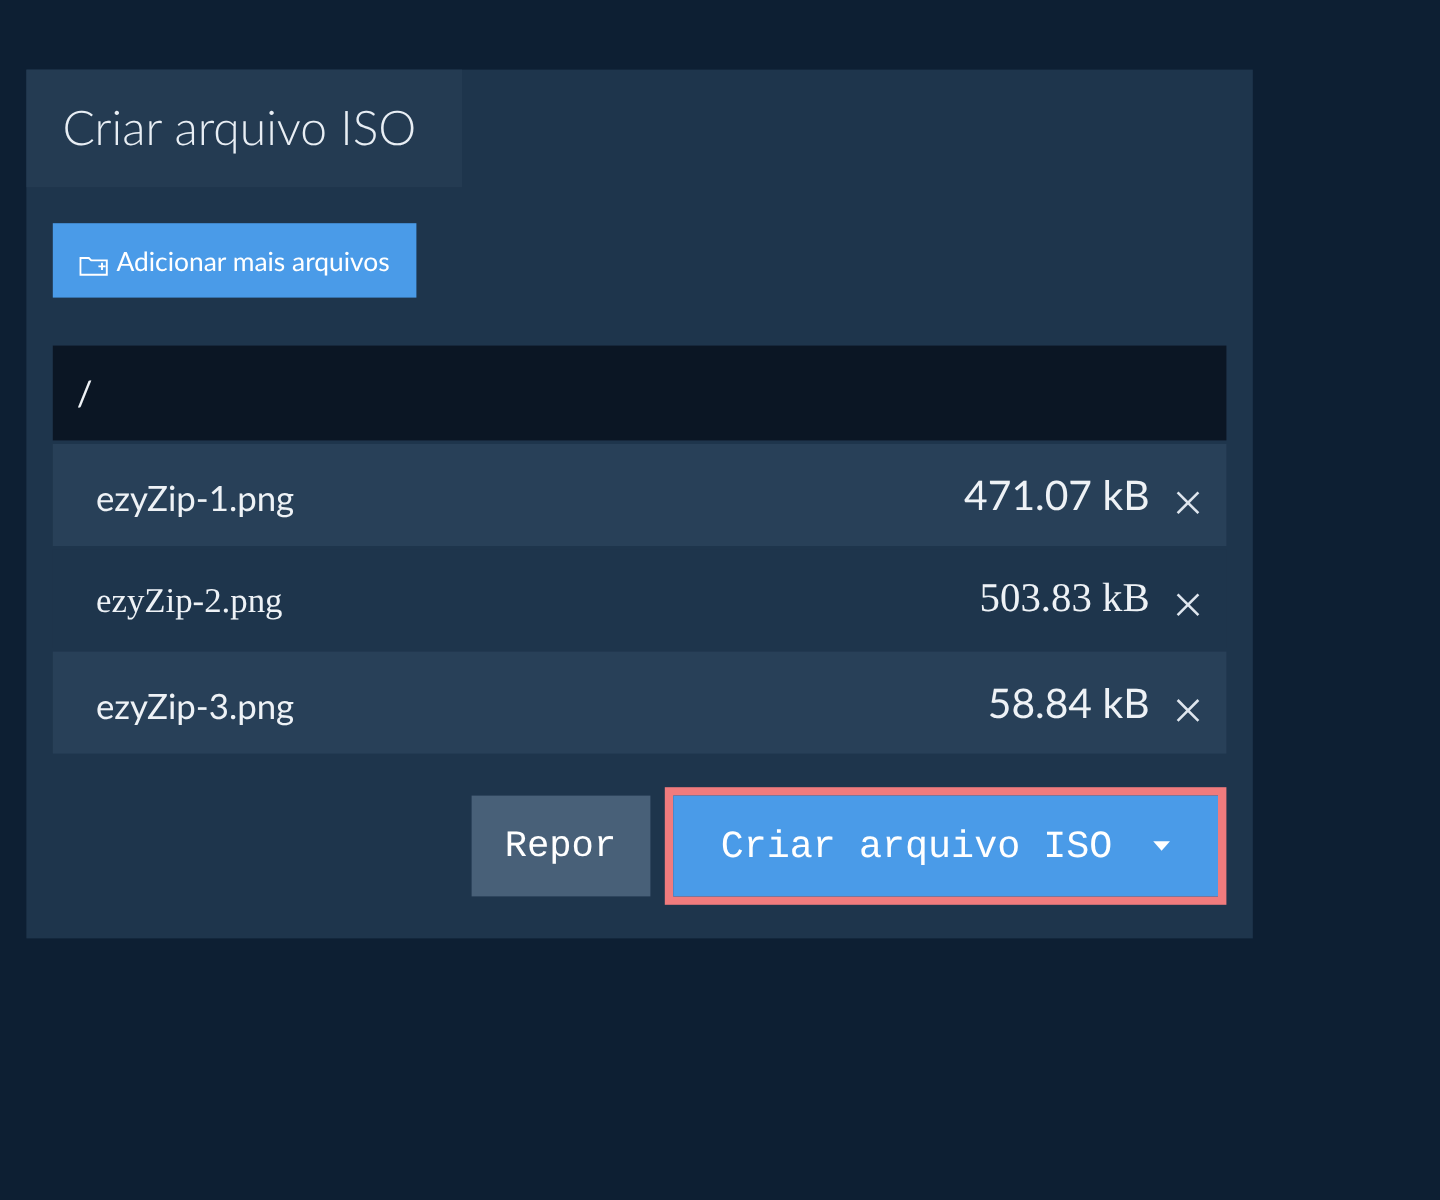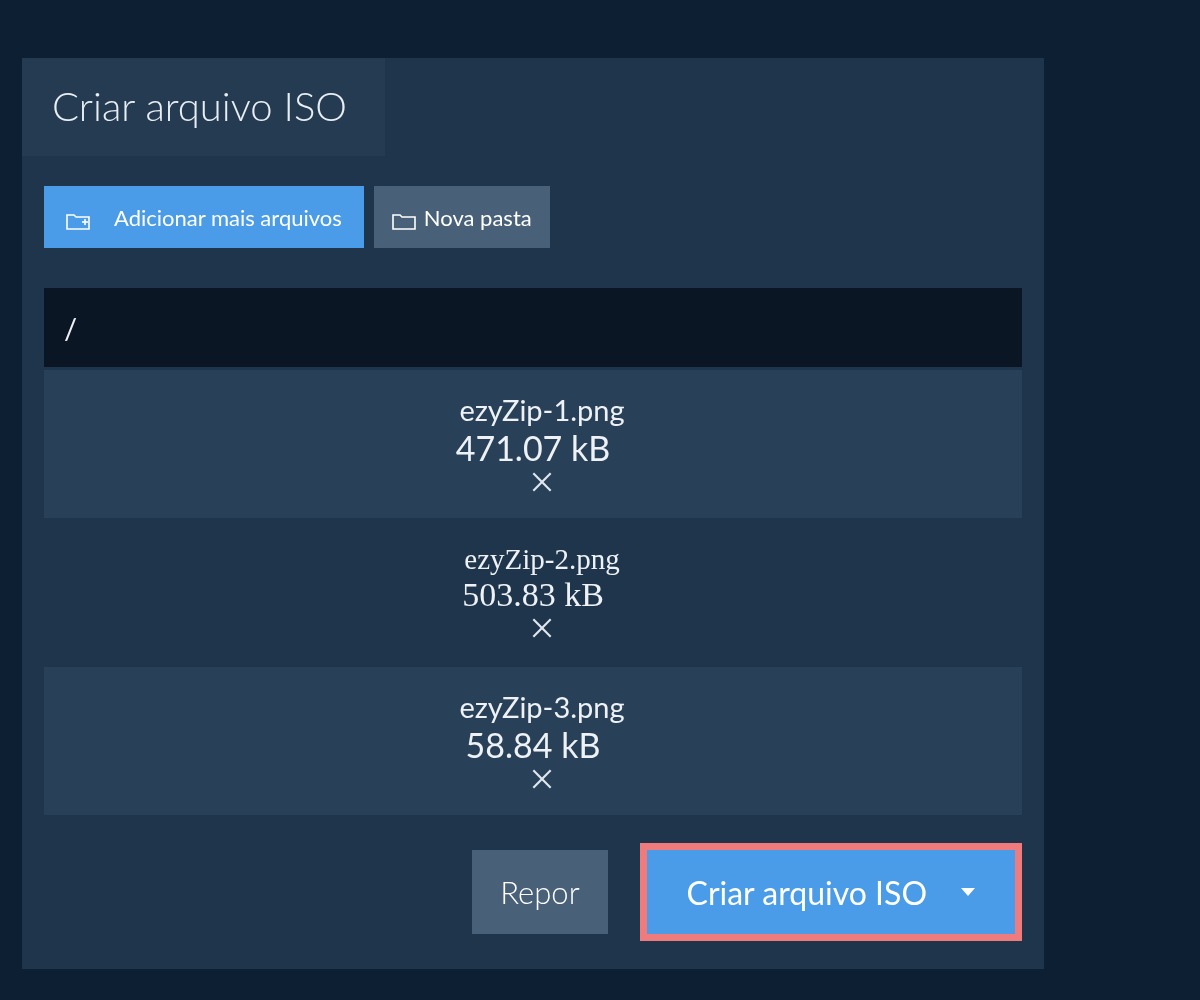--- a/index.html
+++ b/index.html
@@ -51,21 +51,21 @@
       font-family: inherit;
       color: #ffffff;
     }
     .btn-add {
       background-color: #4a9be8;
       font-size: 22px;
       font-weight: 400;
       padding: 0 22px;
       height: 62px;
       margin-right: 10px;
-      gap: 24px;
+      gap: 7px;
     }
     .btn-folder {
       background-color: #486078;
       font-size: 22px;
       font-weight: 400;
       padding: 0 18px;
       height: 62px;
       gap: 8px;
     }
     .folder-icon {
@@ -78,24 +78,23 @@
     }
     .path-bar {
       background-color: #0b1624;
       color: #eef2f6;
       font-size: 29px;
       padding: 22px 20px;
       font-weight: 400;
     }
     .file-row {
       display: flex;
-      align-items: center;
+      align-items: flex-end;
       padding: 22px 18px 22px 36px;
       margin-top: 3px;
-      flex-direction: column;
     }
     .file-row.odd {
       background-color: #284058;
     }
     .file-row.even {
       background-color: #1e354c;
       font-family: Liberation Serif, serif;
     }
     .file-name {
       flex: 1;
@@ -115,21 +114,22 @@
       cursor: pointer;
       display: inline-flex;
       align-items: center;
       justify-content: center;
     }
     .bottom-bar {
       display: flex;
       justify-content: flex-end;
       align-items: center;
       padding: 28px 22px 28px 22px;
-      gap: 32px;
+      gap: 12px;
+      font-family: Liberation Mono, monospace;
     }
     .btn-reset {
       background-color: #486078;
       font-size: 31px;
       font-weight: 300;
       padding: 0 28px;
       height: 84px;
     }
     .btn-create-wrap {
       border: 7px solid #f07b7d;
@@ -163,28 +163,20 @@
   <div class="toolbar">
     <button class="btn btn-add">
       <span class="folder-icon">
         <svg viewBox="0 0 24 18" width="24" height="18">
           <path fill="none" stroke="#ffffff" stroke-width="1.6" d="M1 3 h7 l2 2 h13 v12 h-22 z"></path>
           <line x1="19" y1="7" x2="19" y2="13" stroke="#ffffff" stroke-width="1.6"></line>
           <line x1="16" y1="10" x2="22" y2="10" stroke="#ffffff" stroke-width="1.6"></line>
         </svg>
       </span>
       <span>Adicionar mais arquivos</span>
-    </button>
-    <button class="btn btn-folder">
-      <span class="folder-icon">
-        <svg viewBox="0 0 24 18" width="24" height="18">
-          <path fill="none" stroke="#ffffff" stroke-width="1.6" d="M1 3 h7 l2 2 h13 v12 h-22 z"></path>
-        </svg>
-      </span>
-      <span>Nova pasta</span>
     </button>
   </div>
 
   <div class="file-list">
     <div class="path-bar">
       <span>/</span>
     </div>
 
     <div class="file-row odd">
       <span class="file-name">ezyZip-1.png</span>

